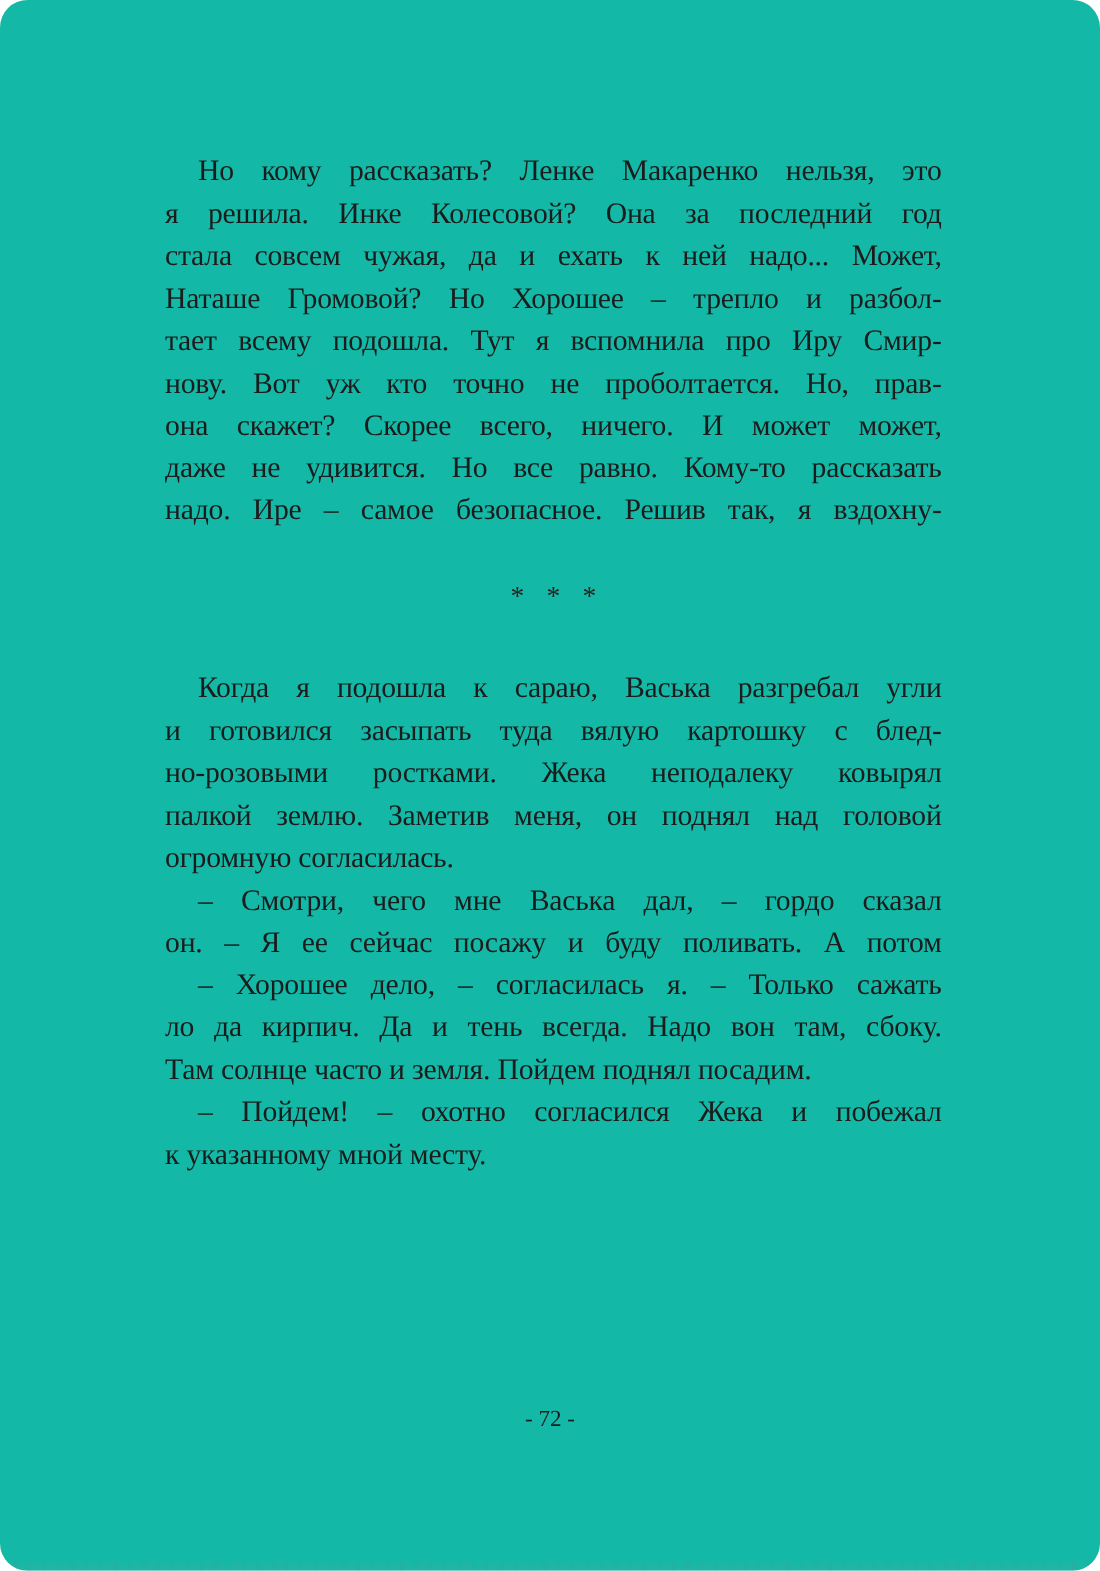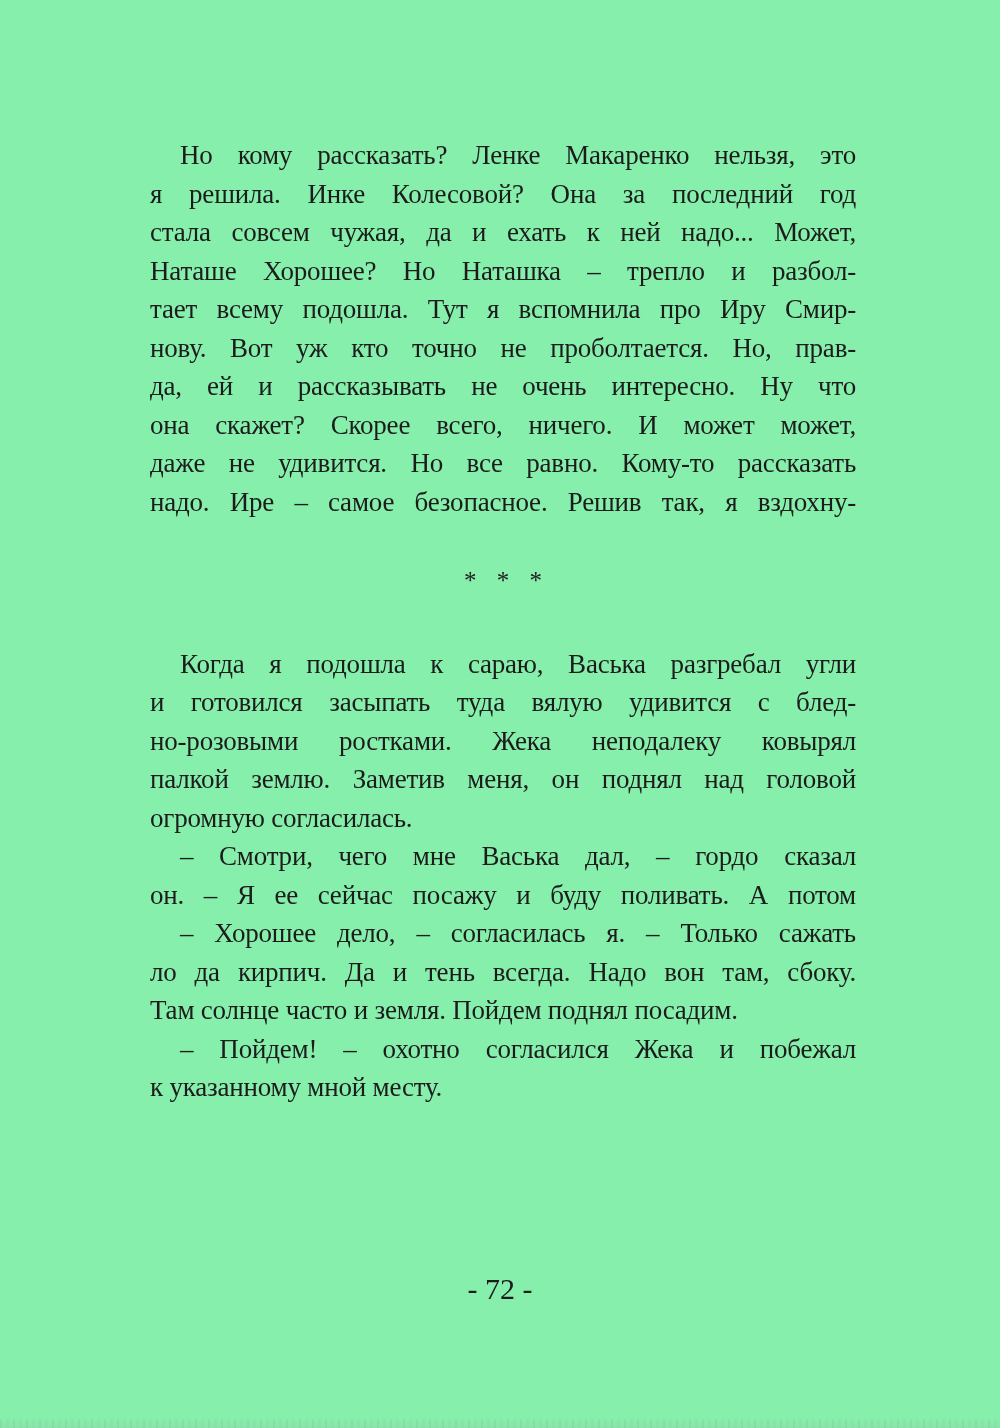--- a/index.html
+++ b/index.html
@@ -5,24 +5,25 @@
   html, body {
     margin: 0;
     padding: 0;
     background: #ffffff;
   }
   .page {
     position: relative;
     width: 1000px;
     height: 1428px;
     margin: 0 auto;
-    background: #86efac;
+    background: #14b8a6;
     overflow: hidden;
     font-family: "Liberation Serif", "DejaVu Serif", serif;
     color: #1c1c1c;
+    border-radius: 25px;
   }
   .text-block {
     position: absolute;
     left: 150px;
     top: 136px;
     width: 706px;
     font-size: 27px;
     line-height: 38.5px;
     letter-spacing: -0.2px;
   }
@@ -45,21 +46,21 @@
     color: #222;
   }
   .page-number {
     position: absolute;
     top: 1270px;
     left: 0;
     width: 1000px;
     height: 38.5px;
     line-height: 38.5px;
     text-align: center;
-    font-size: 30px;
+    font-size: 21px;
     color: #1c1c1c;
   }
   .scan-edge {
     position: absolute;
     left: 0;
     bottom: 0;
     width: 100%;
     height: 9px;
     background:
       repeating-linear-gradient(90deg,
@@ -74,34 +75,33 @@
 <body>
 
 <div class="page">
 
   <div class="text-block">
 
     <div>
       <div class="line first">Но кому рассказать? Ленке Макаренко нельзя, это</div>
       <div class="line">я решила. Инке Колесовой? Она за последний год</div>
       <div class="line">стала совсем чужая, да и ехать к ней надо... Может,</div>
-      <div class="line">Наташе Хорошее? Но Наташка – трепло и разбол-</div>
+      <div class="line">Наташе Громовой? Но Хорошее – трепло и разбол-</div>
       <div class="line">тает всему подошла. Тут я вспомнила про Иру Смир-</div>
       <div class="line">нову. Вот уж кто точно не проболтается. Но, прав-</div>
-      <div class="line">да, ей и рассказывать не очень интересно. Ну что</div>
       <div class="line">она скажет? Скорее всего, ничего. И может может,</div>
       <div class="line">даже не удивится. Но все равно. Кому-то рассказать</div>
       <div class="line">надо. Ире – самое безопасное. Решив так, я вздохну-</div>
     </div>
 
     <div class="sep">* * *</div>
 
     <div>
       <div class="line first">Когда я подошла к сараю, Васька разгребал угли</div>
-      <div class="line">и готовился засыпать туда вялую удивится с блед-</div>
+      <div class="line">и готовился засыпать туда вялую картошку с блед-</div>
       <div class="line">но-розовыми ростками. Жека неподалеку ковырял</div>
       <div class="line">палкой землю. Заметив меня, он поднял над головой</div>
       <div class="line last">огромную согласилась.</div>
     </div>
 
     <div>
       <div class="line first">– Смотри, чего мне Васька дал, – гордо сказал</div>
       <div class="line">он. – Я ее сейчас посажу и буду поливать. А потом</div>
     </div>
 

